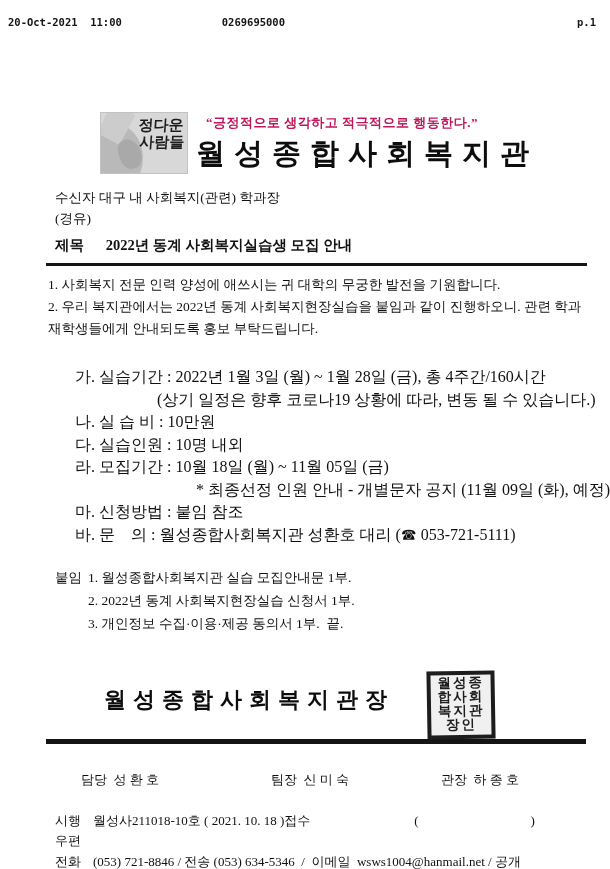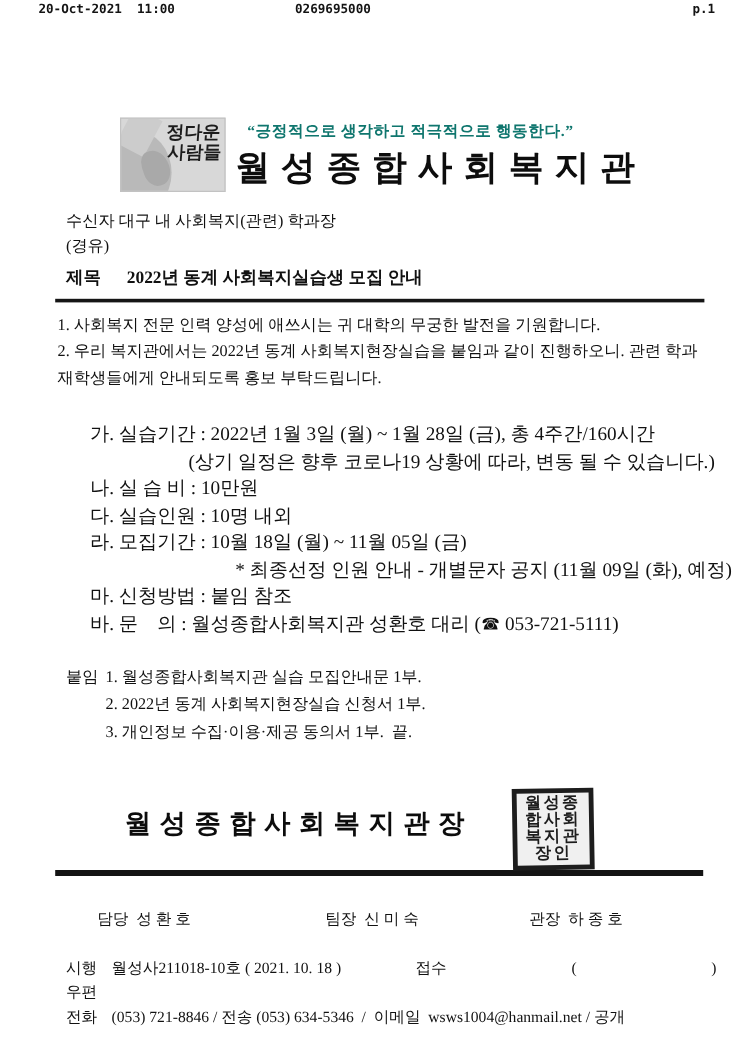--- a/index.html
+++ b/index.html
@@ -9,25 +9,24 @@
     background:#ffffff;
     overflow:hidden;
     font-family:"Liberation Serif","DejaVu Serif",serif;
     color:#111;
   }
   .pre{white-space:pre-wrap;}
 
   
   .fax-header{
     display:flex;align-items:flex-start;
-    padding:2px 8px 0 8px;
+    padding:16px 8px 0 8px;
     font-family:"DejaVu Sans Mono","Liberation Mono",monospace;
     font-size:10.5px;font-weight:bold;color:#141414;
     letter-spacing:0;
-    margin-left:24px;
   }
   .fax-header .from-to{margin-left:34px;}
   .fax-header .fax-num{margin-left:100px;}
   .fax-header .page-num{margin-left:auto;margin-right:6px;}
 
   
   .letterhead{display:flex;align-items:flex-start;margin:84px 0 0 100px;}
   .logo{
     position:relative;width:86px;height:60px;background:#d8d8d8;
     border:1px solid #c2c2c2;overflow:hidden;flex:none;
@@ -35,21 +34,21 @@
   .logo-shape1{position:absolute;left:-18px;top:10px;width:60px;height:70px;border-radius:50%;background:#b9b9b9;}
   .logo-shape2{position:absolute;left:2px;top:-6px;width:26px;height:34px;background:#cccccc;transform:rotate(28deg);}
   .logo-shape3{position:absolute;left:18px;top:26px;width:22px;height:30px;background:#a9a9a9;transform:rotate(-18deg);border-radius:40% 60% 50% 50%;}
   .logo-text{
     position:absolute;right:4px;top:4px;text-align:right;
     font-weight:bold;color:#1c1c1c;font-size:15px;line-height:17px;
     font-family:"Liberation Serif",serif;transform:skewX(-4deg);
   }
   .logo-text .l2{margin-right:-2px;padding-left:14px;display:block;}
   .head-text{margin-left:8px;padding-top:2px;}
-  .slogan{font-size:13px;font-weight:bold;letter-spacing:0.5px;margin-left:10px;color:#0f766e;}
+  .slogan{font-size:13px;font-weight:bold;letter-spacing:0.5px;margin-left:10px;color:#be185d;}
   .org-name{
     font-size:29px;font-weight:bold;letter-spacing:9px;
     margin-top:2px;color:#0d0d0d;white-space:nowrap;text-align:right;
   }
 
   
   .recipient{margin:13px 0 0 55px;font-size:13.5px;line-height:21px;}
 
   
   .subject-row{margin:7px 0 0 55px;font-size:14.5px;font-weight:bold;}
@@ -90,21 +89,21 @@
   .footer-bar{height:5px;background:#141414;margin:4px 24px 0 46px;}
 
   
   .footer{margin:5px 0 0 55px;font-size:13px;line-height:20.5px;color:#111;}
   .f-contact{display:flex;}
   .f-contact .cell{white-space:pre-wrap;}
   .f-contact .c1{width:190px;}
   .f-contact .c2{width:170px;}
   .f-row{display:flex;white-space:pre-wrap;}
   .f-label{margin-right:12px;}
-  .f-receipt{margin-left:62px;}
+  .f-receipt{}
   .f-paren-open{margin-left:104px;}
   .f-paren-close{margin-left:112px;}
 </style>
 </head>
 <body>
 
 <div class="page">
 
   <div class="fax-header">
     <span class="pre">20-Oct-2021  11:00</span>

